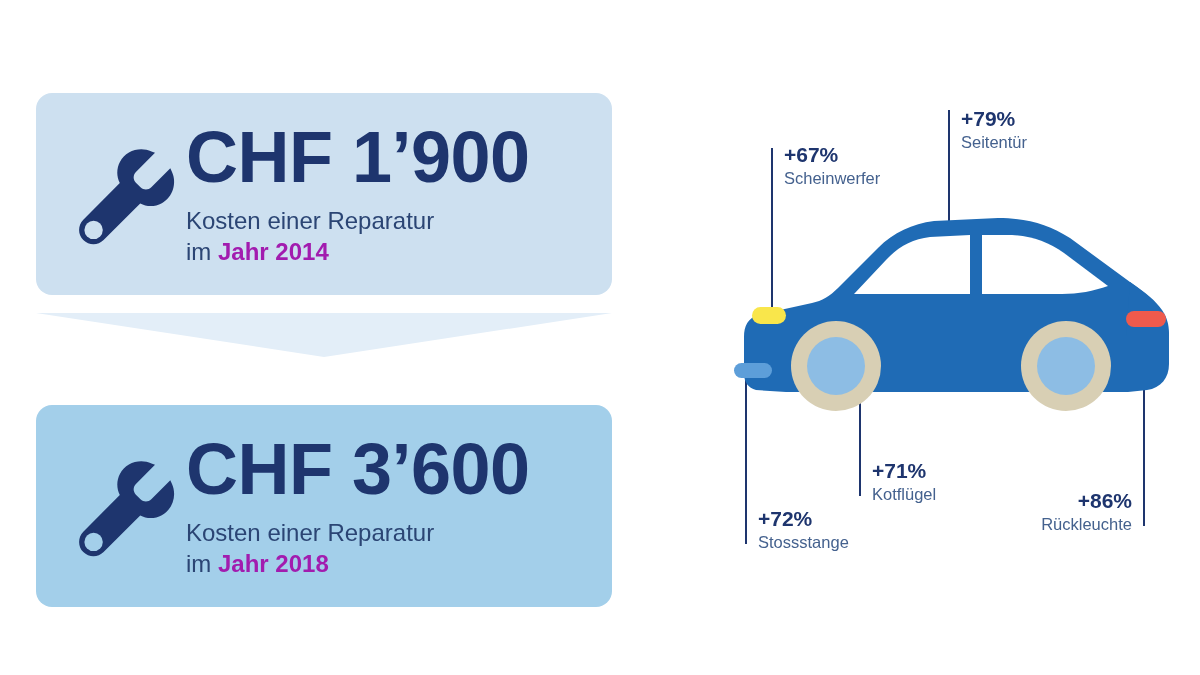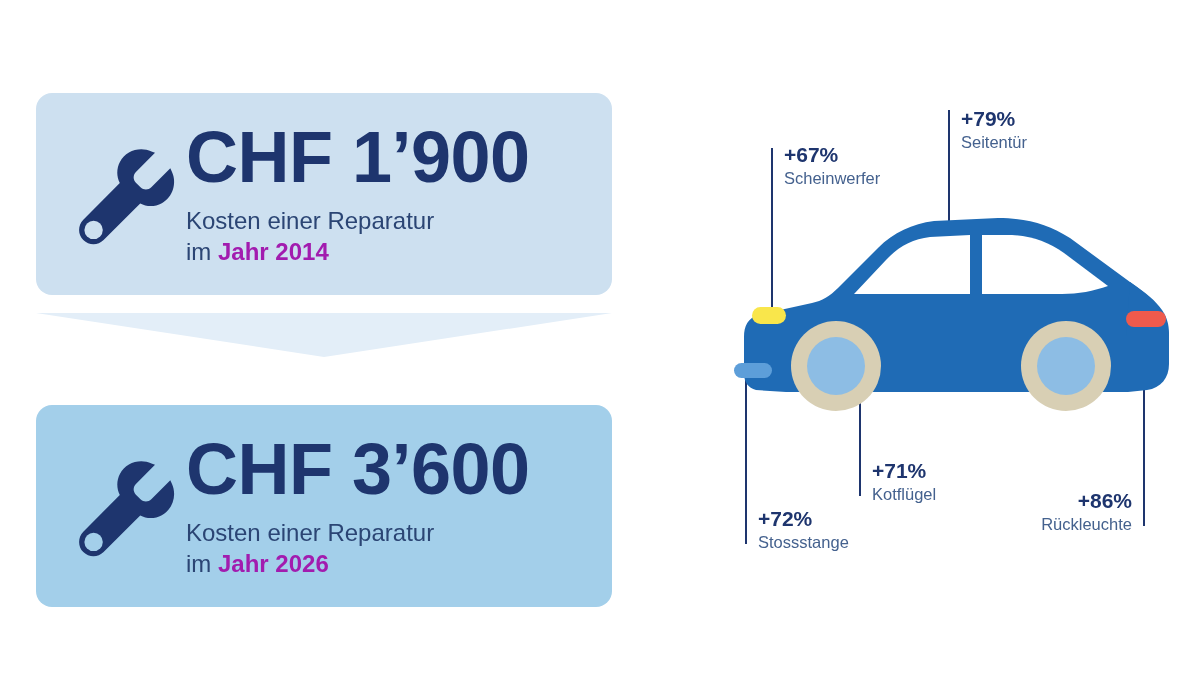--- a/index.html
+++ b/index.html
@@ -131,21 +131,21 @@
                    l-1.6-3.5-19.0 19.0c-3.0 3.0-7.8 3.0-10.8 0l-4.6-4.6c-3.0-3.0-3.0-7.8 0-10.8
                    l19.1-19.1-3.5-1.3z"></path>
           <circle cx="35.6" cy="95.9" r="9.2" fill="#a3cfea"></circle>
         </g>
       </svg>
     </div>
     <div class="card-text">
       <div class="amount">CHF 3’600</div>
       <div class="caption">
         <span>Kosten einer Reparatur</span><br>
-        <span>im </span><b>Jahr 2026</b>
+        <span>im </span><b>Jahr 2018</b>
       </div>
     </div>
   </div>
 
   <div id="car-diagram">
     <svg viewBox="0 0 462 486" aria-hidden="true">
 
       <line class="leader" x1="46" y1="52" x2="46" y2="218"></line>
       <line class="leader" x1="223" y1="14" x2="223" y2="275"></line>
       <line class="leader" x1="134" y1="217" x2="134" y2="400"></line>

